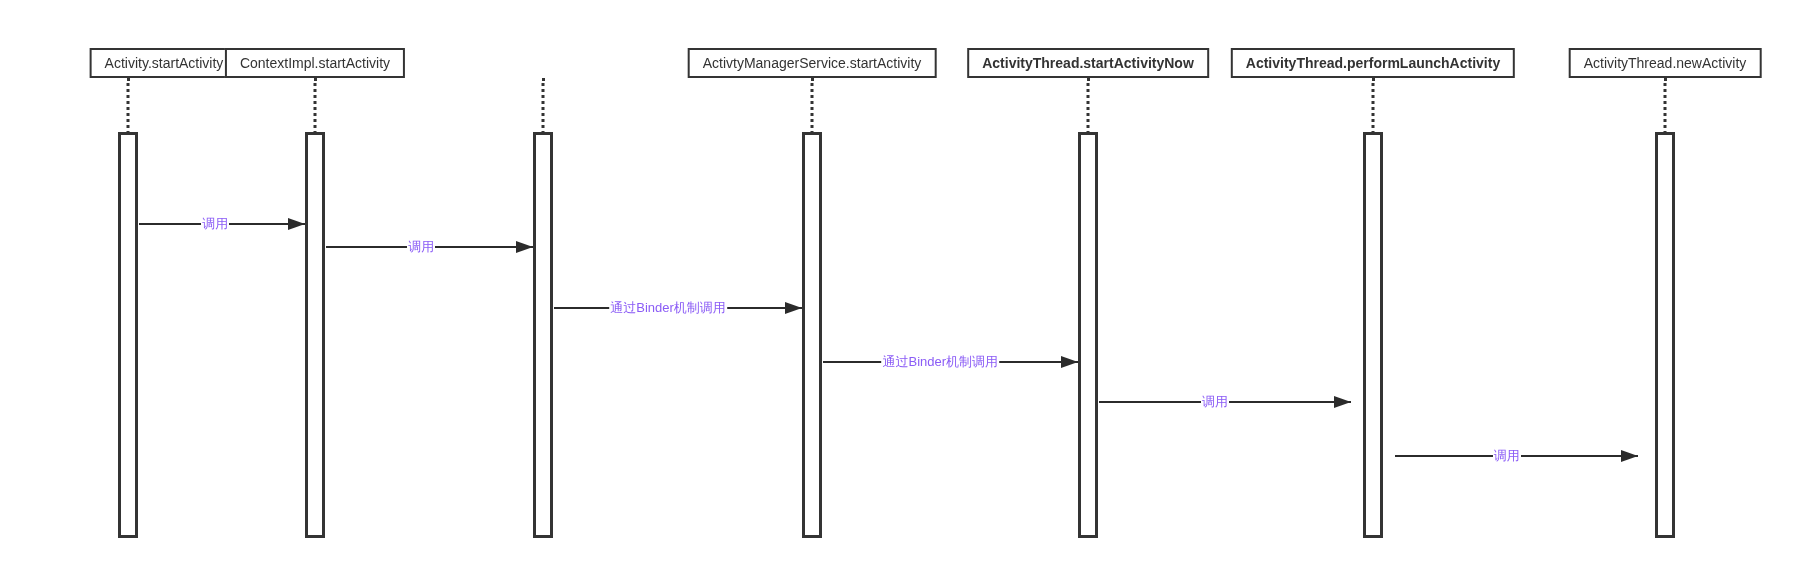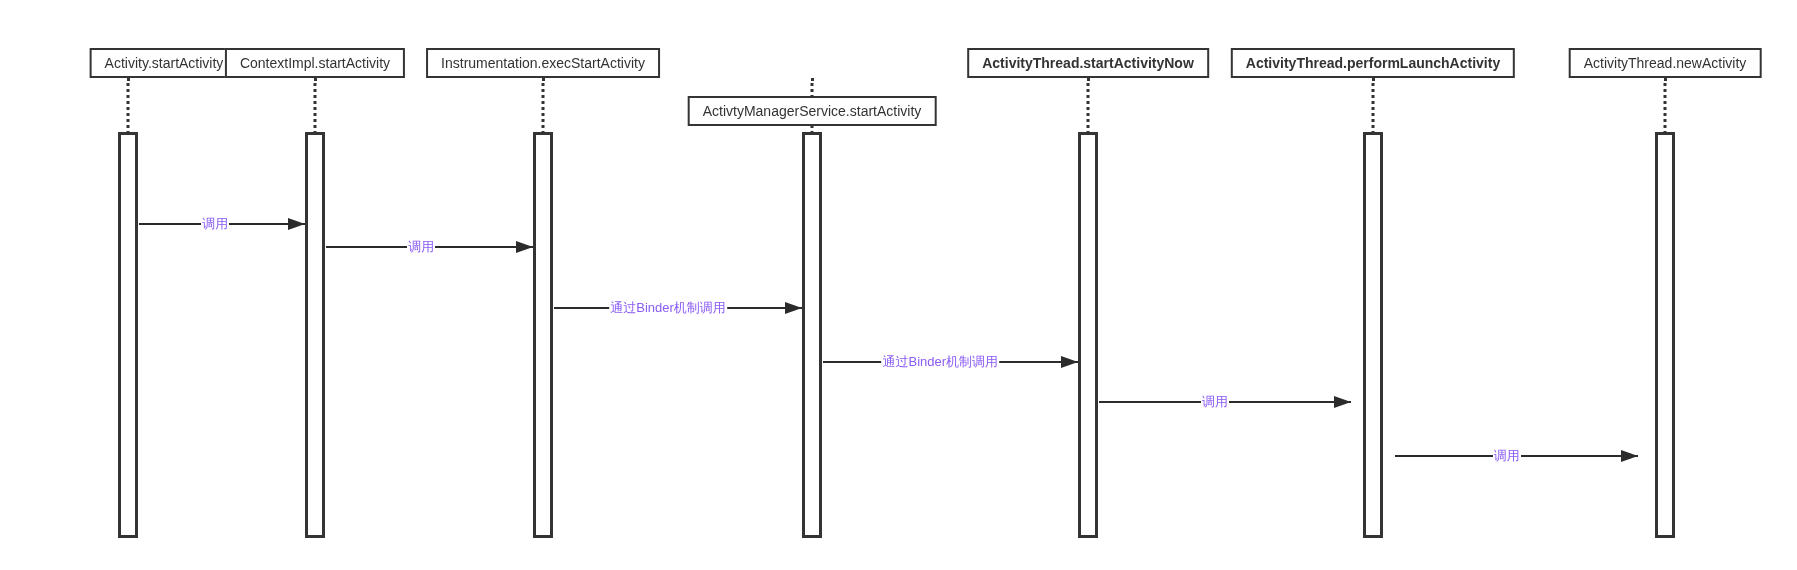--- a/index.html
+++ b/index.html
@@ -86,27 +86,24 @@
   </div>
   <div class="activation-bar" style="left:128px;"></div>
 
   <div class="lifeline" style="left:315px;"></div>
   <div class="head-box" style="left:315px;">
     <span>ContextImpl.startActivity</span>
   </div>
   <div class="activation-bar" style="left:315px;"></div>
 
   <div class="lifeline" style="left:543px;"></div>
-  <div class="head-box" style="left:543px;">
-    <span>Instrumentation.execStartActivity</span>
-  </div>
   <div class="activation-bar" style="left:543px;"></div>
 
   <div class="lifeline" style="left:812px;"></div>
-  <div class="head-box" style="left:812px;margin-top:48px;">
+  <div class="head-box" style="left:812px;">
     <span>ActivtyManagerService.startActivity</span>
   </div>
   <div class="activation-bar" style="left:812px;"></div>
 
   <div class="lifeline" style="left:1088px;"></div>
   <div class="head-box" style="left:1088px;font-weight:bold;">
     <span>ActivityThread.startActivityNow</span>
   </div>
   <div class="activation-bar" style="left:1088px;"></div>
 

